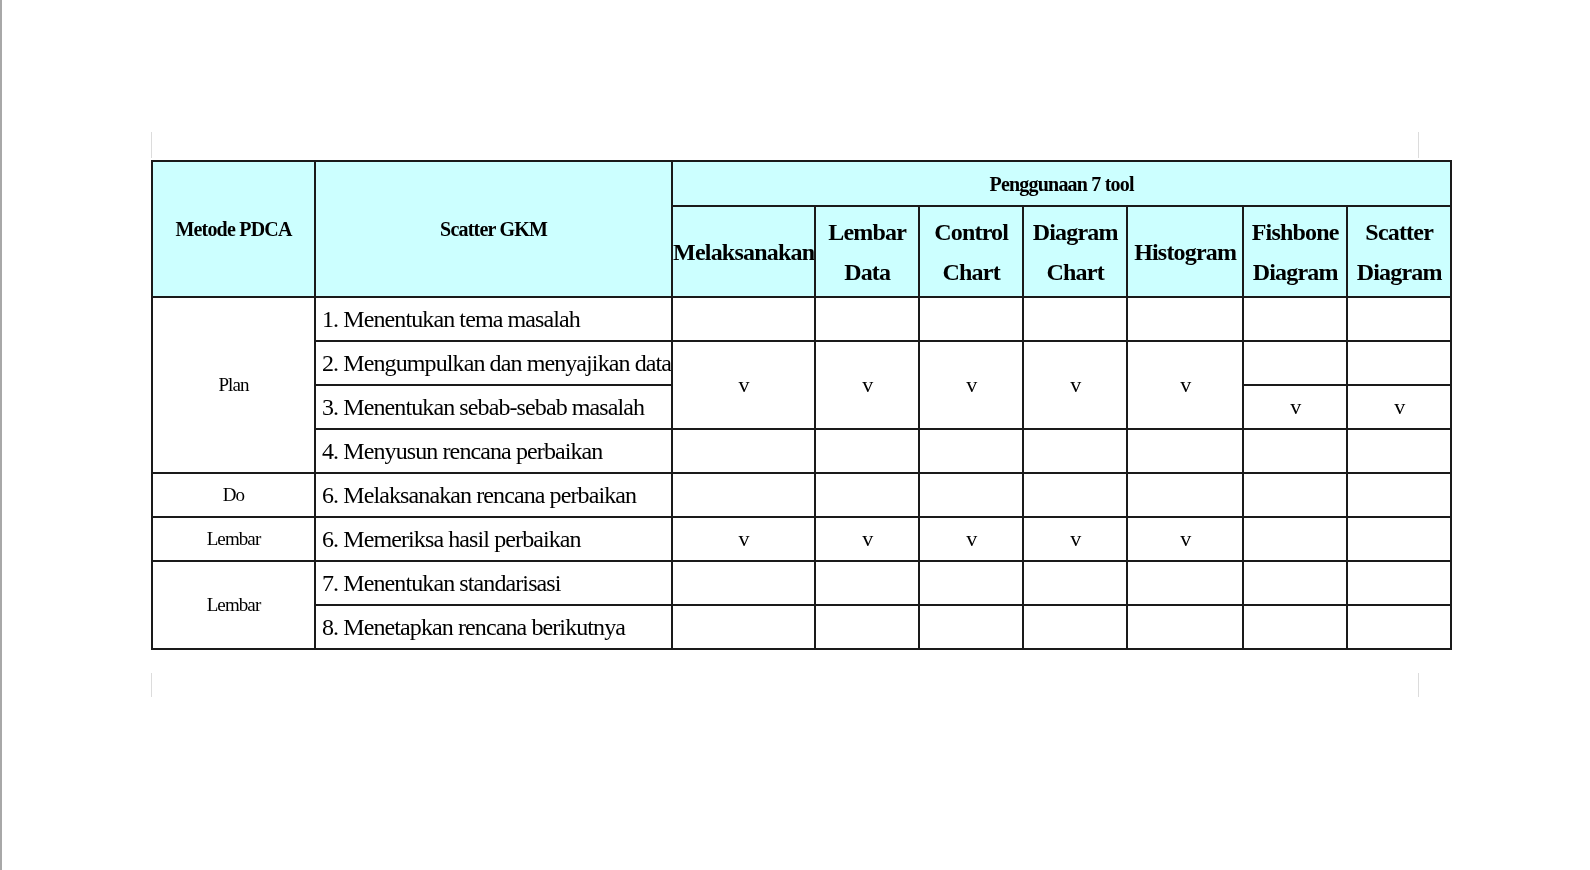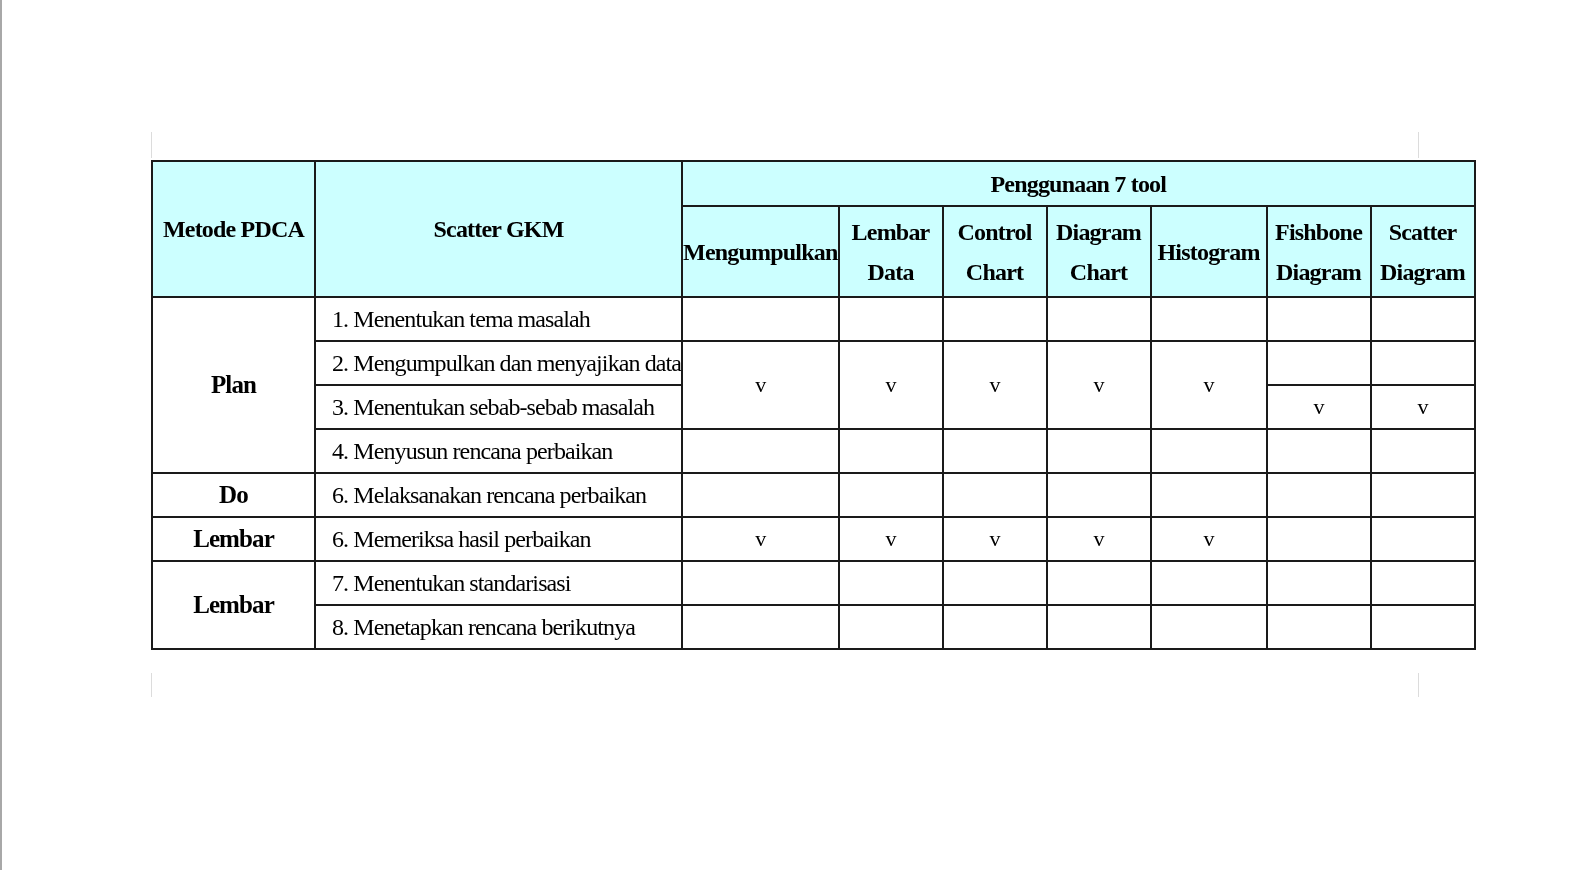--- a/index.html
+++ b/index.html
@@ -36,41 +36,40 @@
   .pdca-table td, .pdca-table th {
     border: 2px solid #1a1a1a;
     padding: 0;
     text-align: center;
     vertical-align: middle;
     overflow: hidden;
   }
   .pdca-table th {
     background: #ccffff;
     font-weight: bold;
-    font-size: 24px;
+    font-size: 20px;
     letter-spacing: -0.8px;
     line-height: 40px;
   }
   .pdca-table th.tool-head {
     font-size: 24px;
     line-height: 40px;
   }
   .pdca-table td {
     background: #ffffff;
     font-size: 24px;
     letter-spacing: -0.9px;
   }
   .pdca-table td.step {
     text-align: left;
-    padding-left: 16px;
+    padding-left: 6px;
     white-space: nowrap;
   }
   .pdca-table td.phase {
-    font-size: 25px;
-    font-weight: bold;
+    font-size: 19px;
   }
   .pdca-table td.mark {
     font-size: 22px;
   }
   .h-group { height: 45px; }
   .h-tools { height: 91px; }
   .row { height: 44px; }
 </style>
 </head>
 <body>
@@ -96,21 +95,21 @@
 
   <tbody>
       <tr class="h-group">
     <th rowspan="2">Metode PDCA</th>
     <th rowspan="2">Scatter GKM</th>
     <th colspan="7">Penggunaan 7 tool</th>
   </tr>
 
   <tr class="h-tools">
     <th class="tool-head">
-      <span>Mengumpulkan</span>
+      <span>Melaksanakan</span>
     </th>
     <th class="tool-head">
       <span>Lembar</span><br>
       <span>Data</span>
     </th>
     <th class="tool-head">
       <span>Control</span><br>
       <span>Chart</span>
     </th>
     <th class="tool-head">

